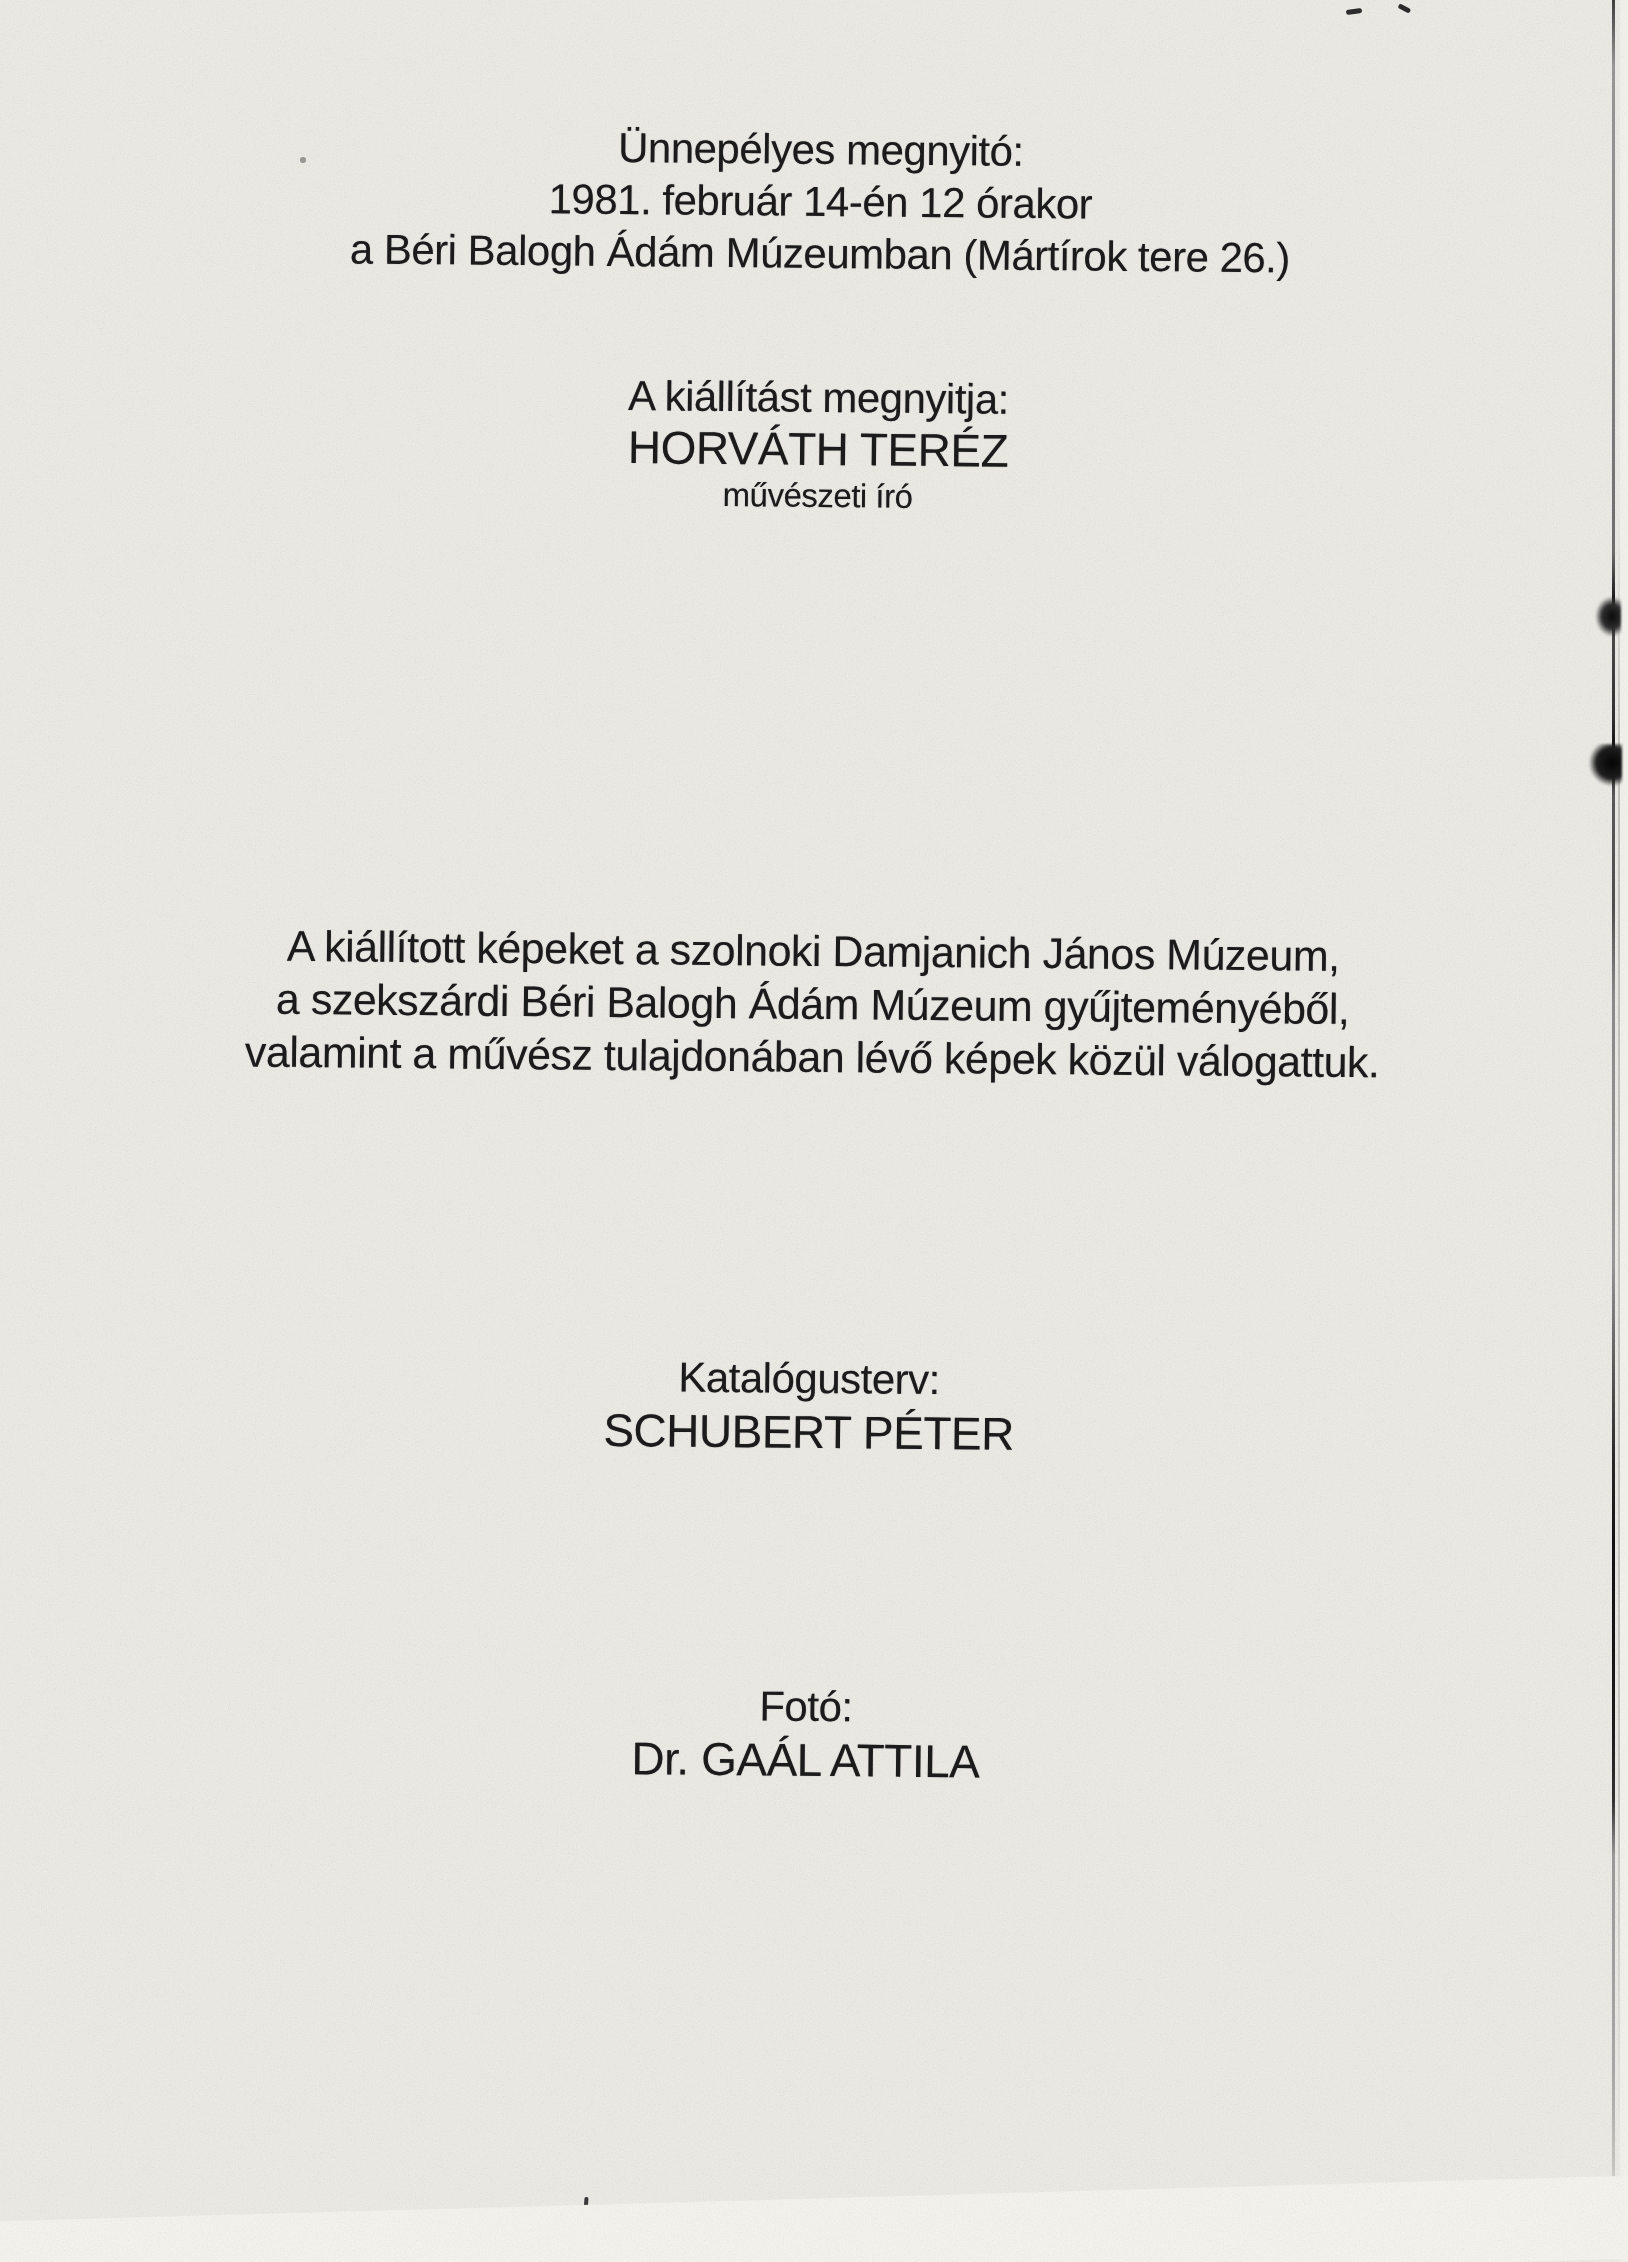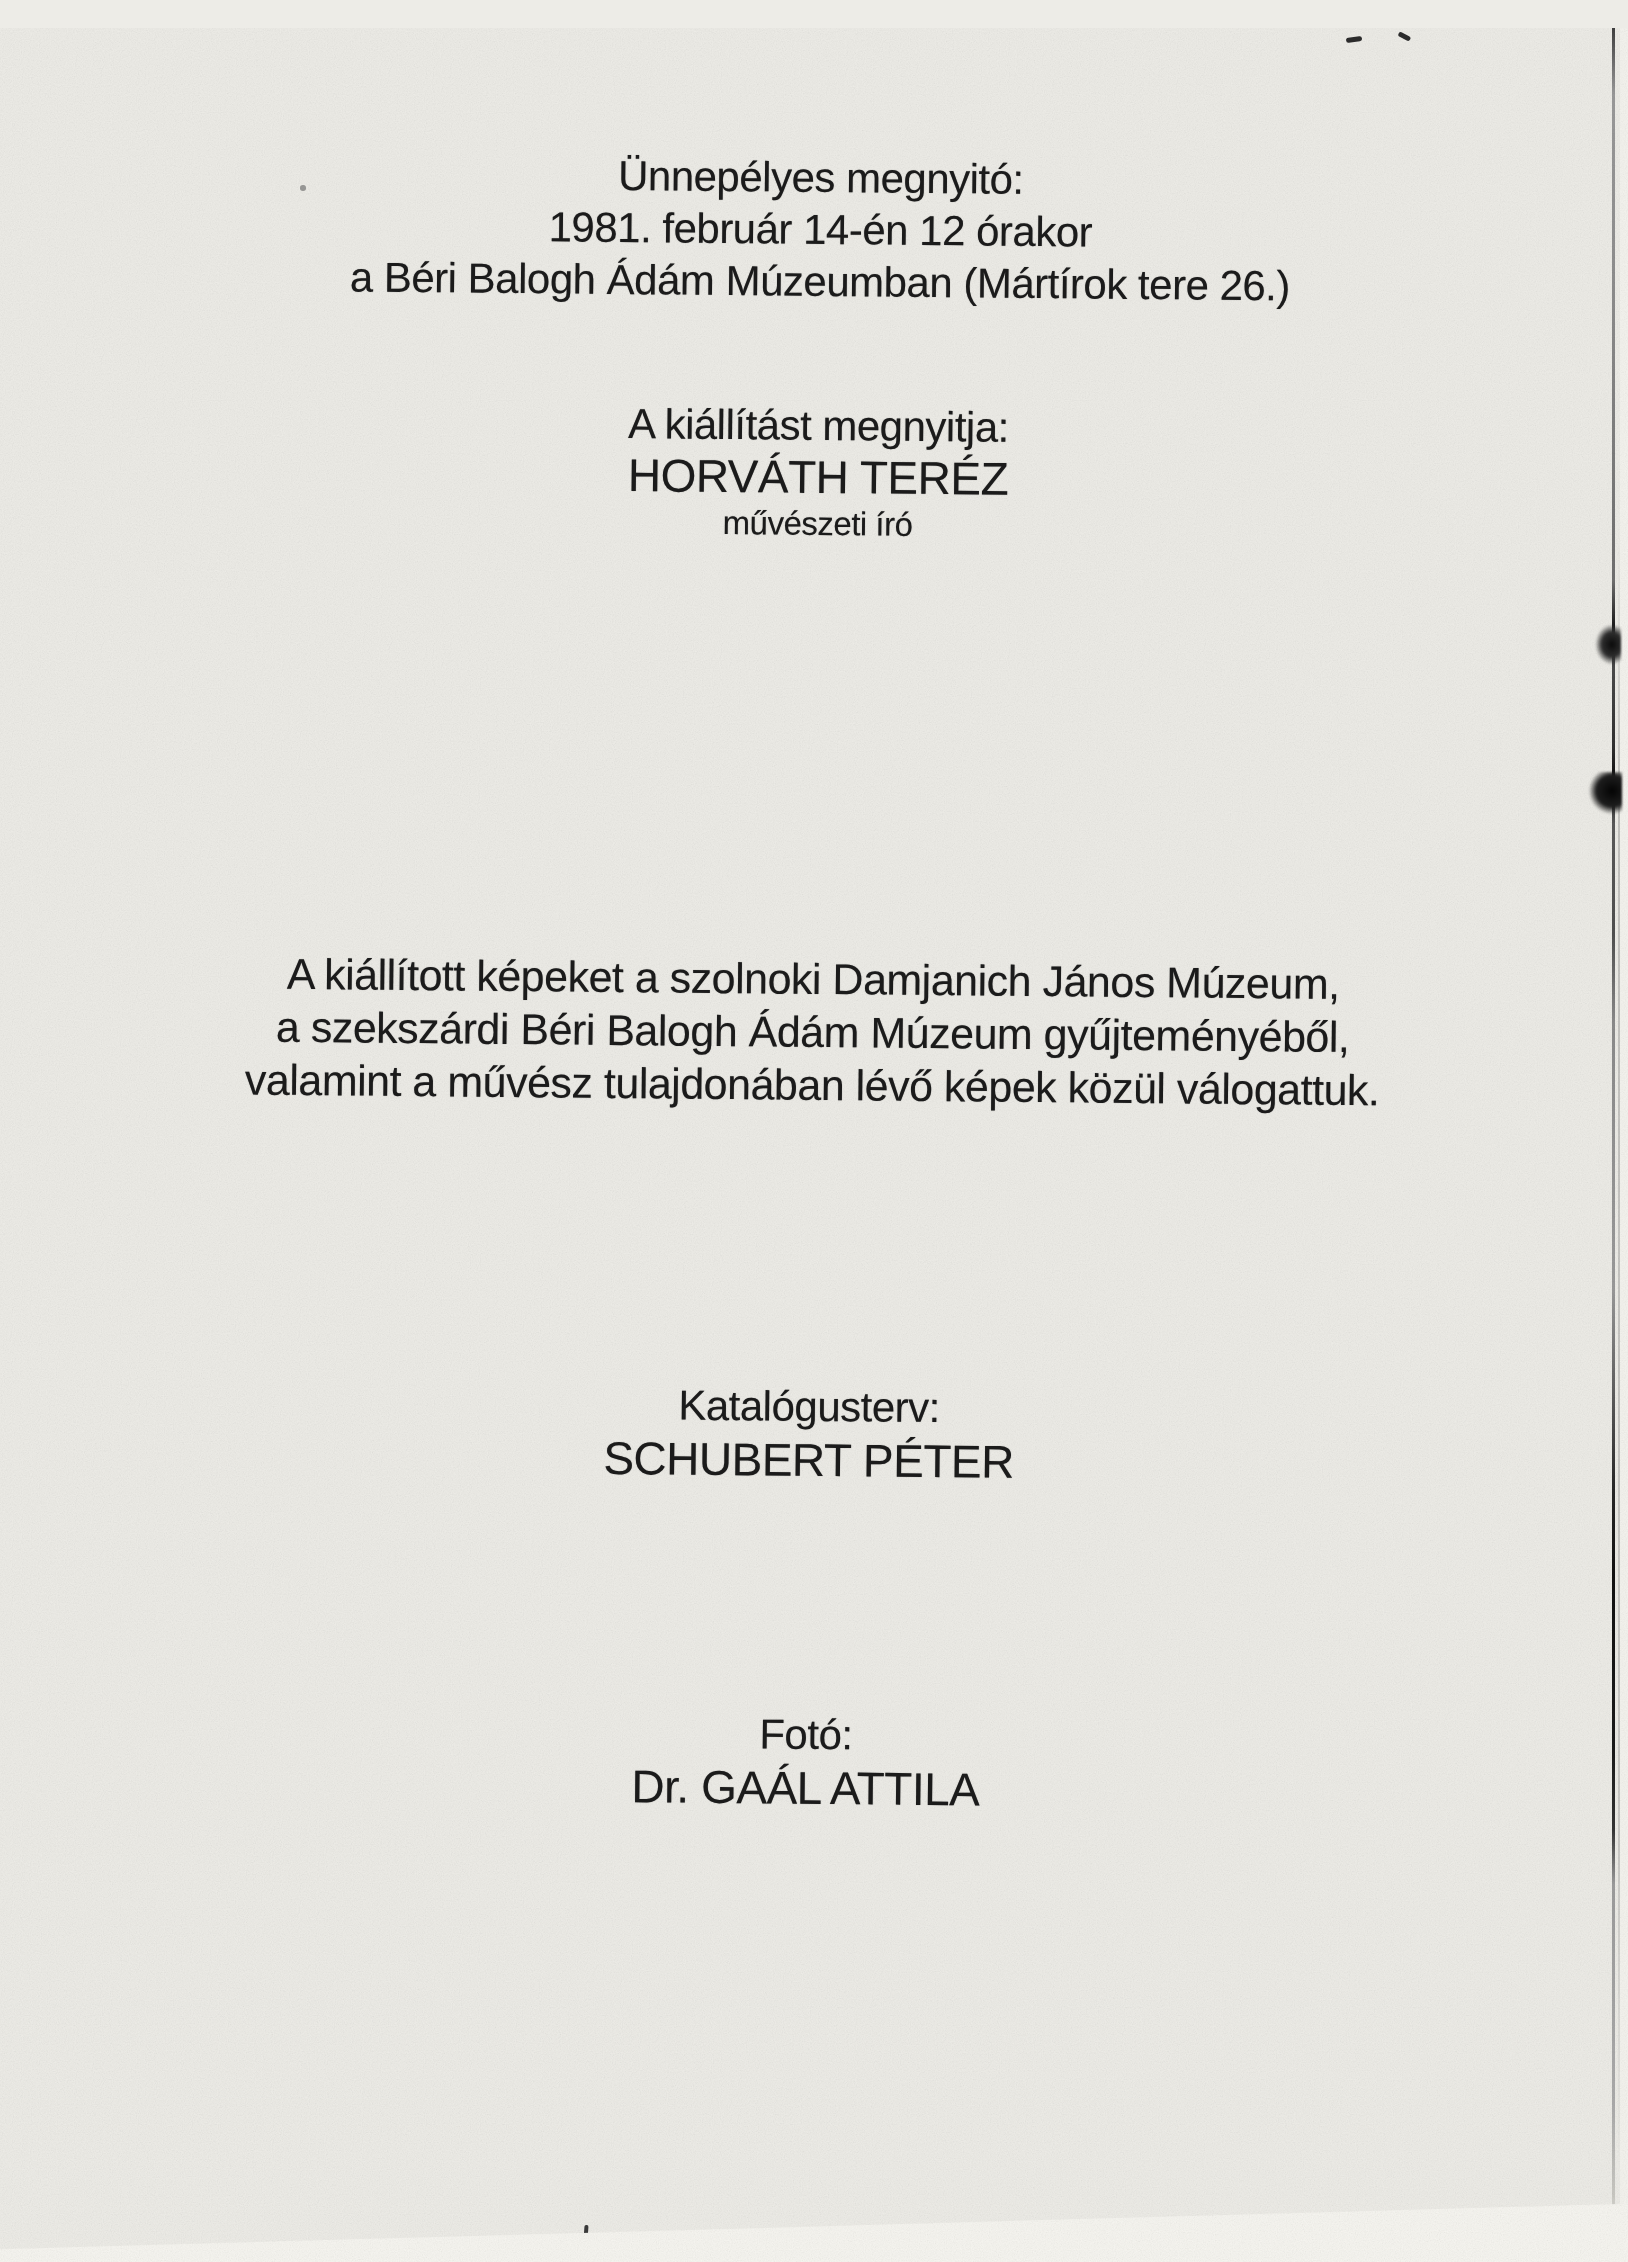--- a/index.html
+++ b/index.html
@@ -11,21 +11,20 @@
   }
   body {
     position: relative;
     background: #edece7;
     font-family: "Liberation Sans", "DejaVu Sans", sans-serif;
     color: #1b1b1b;
   }
   .scan-page {
     position: absolute;
     inset: 0;
-    margin-top: 28px;
   }
   
   .text-layer {
     position: absolute;
     left: 7.4px;
     top: 0;
     width: 1628px;
     height: 2262px;
     transform: rotate(0.55deg);
     transform-origin: 821px 138px;

